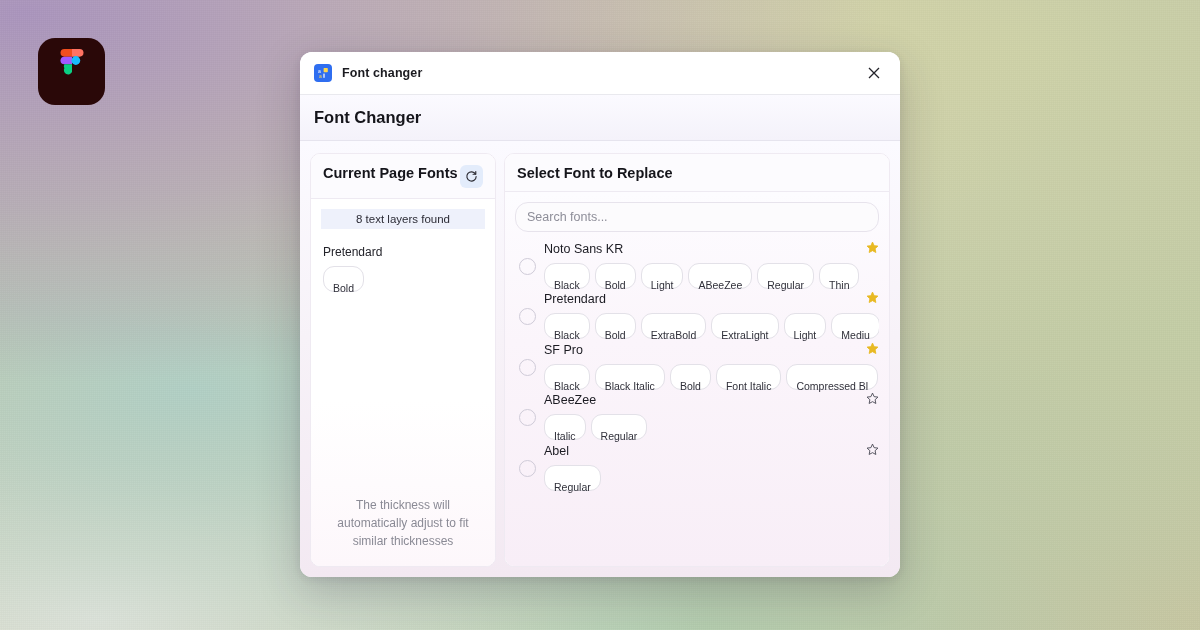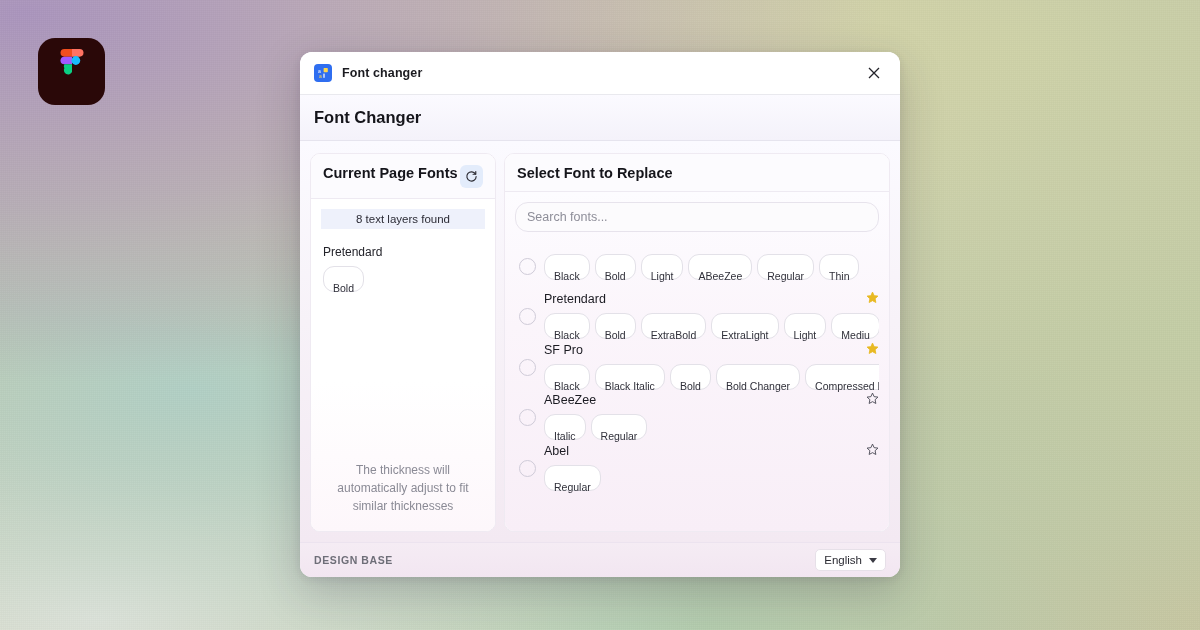--- a/index.html
+++ b/index.html
@@ -305,20 +305,26 @@
     <div id="right-panel" class="card">
       <div class="card-head">
         <span class="t">Select Font to Replace</span>
       </div>
       <div id="right-body">
         <input id="search-input" type="text" placeholder="Search fonts..." style="">
         <div id="font-list">
             <div class="font-row">
               <span class="radio"></span>
               <div class="row-main">
+                <div class="row-top">
+                  <span class="row-name">Noto Sans KR</span>
+                  <span class="star"><svg width="13" height="13" viewBox="0 0 24 24">
+                      <path d="M12 2l3 6.6 7 .8-5.2 4.8 1.4 7L12 17.8 5.8 21.2l1.4-7L2 9.4l7-.8z" fill="#e8b923" stroke="#e8b923" stroke-width="1.6" stroke-linejoin="round"></path>
+                    </svg></span>
+                </div>
                 <div class="row-chips"><span class="chip">Black</span><span class="chip">Bold</span><span class="chip">Light</span><span class="chip">ABeeZee</span><span class="chip">Regular</span><span class="chip">Thin</span></div>
               </div>
             </div>
             <div class="font-row">
               <span class="radio"></span>
               <div class="row-main">
                 <div class="row-top">
                   <span class="row-name">Pretendard</span>
                   <span class="star"><svg width="13" height="13" viewBox="0 0 24 24">
                       <path d="M12 2l3 6.6 7 .8-5.2 4.8 1.4 7L12 17.8 5.8 21.2l1.4-7L2 9.4l7-.8z" fill="#e8b923" stroke="#e8b923" stroke-width="1.6" stroke-linejoin="round"></path>
@@ -329,21 +335,21 @@
             </div>
             <div class="font-row">
               <span class="radio"></span>
               <div class="row-main">
                 <div class="row-top">
                   <span class="row-name">SF Pro</span>
                   <span class="star"><svg width="13" height="13" viewBox="0 0 24 24">
                       <path d="M12 2l3 6.6 7 .8-5.2 4.8 1.4 7L12 17.8 5.8 21.2l1.4-7L2 9.4l7-.8z" fill="#e8b923" stroke="#e8b923" stroke-width="1.6" stroke-linejoin="round"></path>
                     </svg></span>
                 </div>
-                <div class="row-chips"><span class="chip">Black</span><span class="chip">Black Italic</span><span class="chip">Bold</span><span class="chip">Bold Changer</span><span class="chip">Compressed Bl</span></div>
+                <div class="row-chips"><span class="chip">Black</span><span class="chip">Black Italic</span><span class="chip">Bold</span><span class="chip">Font Italic</span><span class="chip">Compressed Bl</span></div>
               </div>
             </div>
             <div class="font-row">
               <span class="radio"></span>
               <div class="row-main">
                 <div class="row-top">
                   <span class="row-name">ABeeZee</span>
                   <span class="star"><svg width="13" height="13" viewBox="0 0 24 24">
                       <path d="M12 2l3 6.6 7 .8-5.2 4.8 1.4 7L12 17.8 5.8 21.2l1.4-7L2 9.4l7-.8z" fill="none" stroke="#4a4a55" stroke-width="1.7" stroke-linejoin="round"></path>
                     </svg></span>
@@ -362,23 +368,14 @@
                 </div>
                 <div class="row-chips"><span class="chip">Regular</span></div>
               </div>
             </div>
           </div>
       </div>
     </div>
 
   </div>
 
-  <div id="footer">
-    <span id="brand">DESIGN BASE</span>
-    <span id="lang-select">
-      <span>English</span>
-      <svg width="8" height="5" viewBox="0 0 8 5">
-        <path d="M0 0 L4 5 L8 0 Z" fill="#3a3a44"></path>
-      </svg>
-    </span>
-  </div>
 
 </div>
 
 </body></html>

